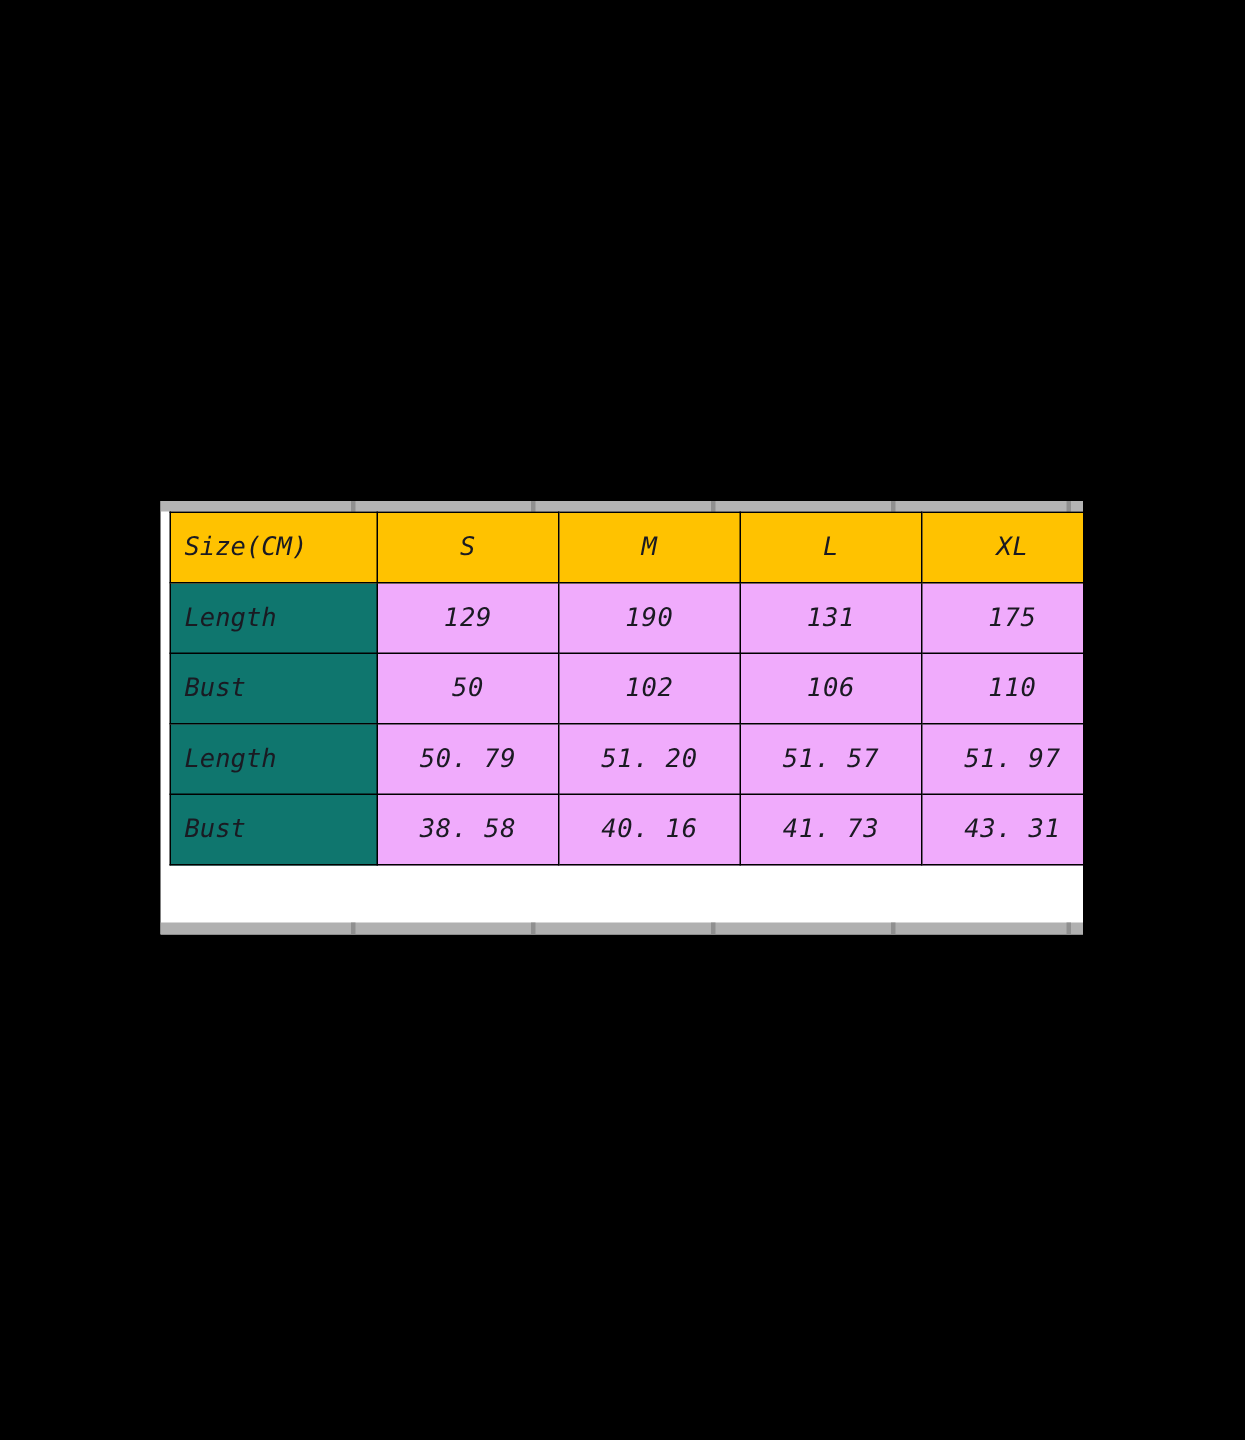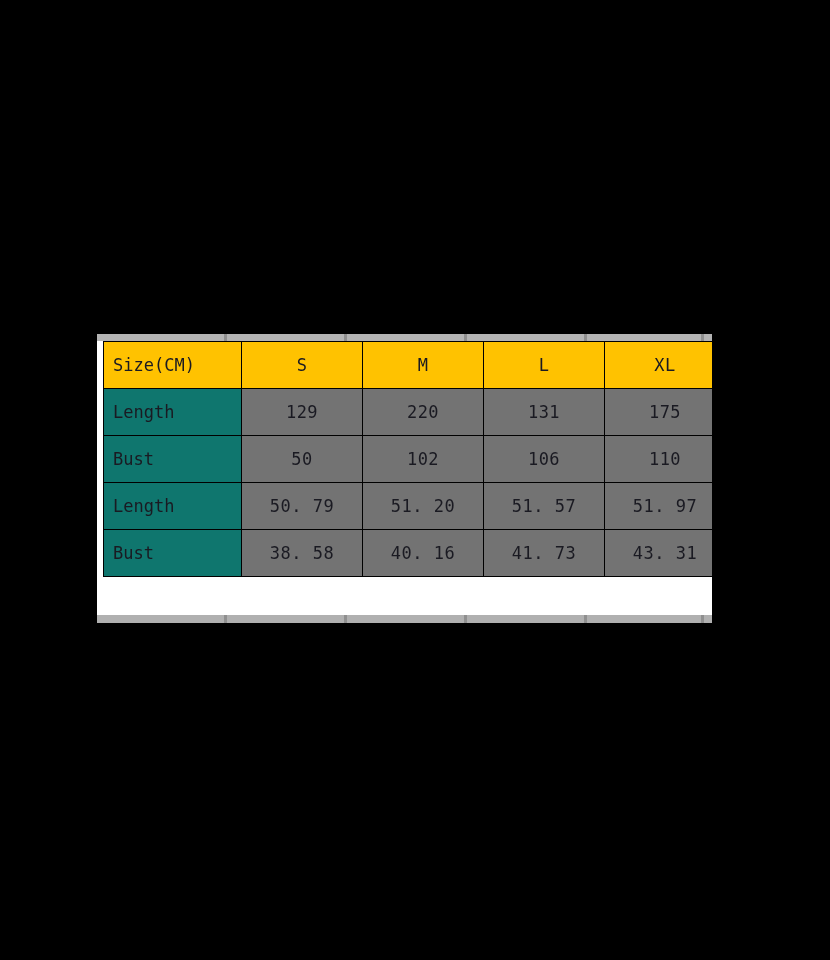--- a/index.html
+++ b/index.html
@@ -11,27 +11,28 @@
     width: 830px;
     height: 960px;
     position: relative;
     overflow: hidden;
     font-family: "DejaVu Sans Mono", "Liberation Mono", monospace;
   }
 
   
   #size-chart-wrap {
     position: absolute;
-    left: 97px;
+    left: 107px;
     top: 334px;
     width: 615px;
     height: 289px;
     background: #ffffff;
     box-sizing: border-box;
     overflow: hidden;
+    font-style: italic;
   }
 
   
   .clip-strip {
     position: absolute;
     left: 0;
     width: 615px;
     height: 7px;
     background: #b4b4b4;
     box-sizing: border-box;
@@ -55,21 +56,21 @@
     border-collapse: collapse;
     table-layout: fixed;
   }
   table.size-table td {
     height: 46px;
     border: 1px solid #000000;
     text-align: center;
     vertical-align: middle;
     font-size: 17px;
     color: #1a1a22;
-    background: #737373;
+    background: #f0abfc;
     padding: 0;
     letter-spacing: 0.5px;
   }
   
   table.size-table td.label {
     width: 128px;
     background: #0f766e;
     text-align: left;
     padding-left: 9px;
     letter-spacing: 0px;
@@ -106,21 +107,21 @@
         <td class="label">Size(CM)</td>
         <td class="size-col">S</td>
         <td class="size-col">M</td>
         <td class="size-col">L</td>
         <td class="size-col">XL</td>
       </tr>
 
       <tr>
         <td class="label">Length</td>
         <td>129</td>
-        <td>220</td>
+        <td>190</td>
         <td>131</td>
         <td>175</td>
       </tr>
 
       <tr>
         <td class="label">Bust</td>
         <td>50</td>
         <td>102</td>
         <td>106</td>
         <td>110</td>

